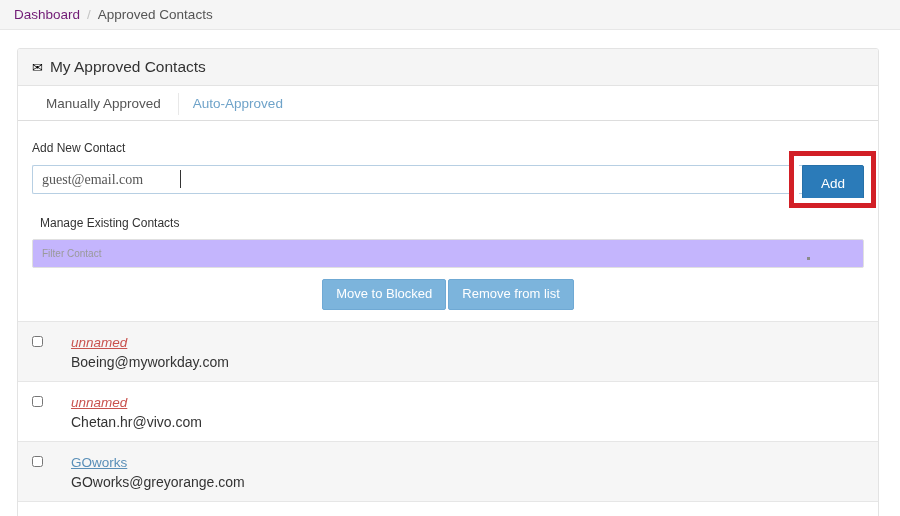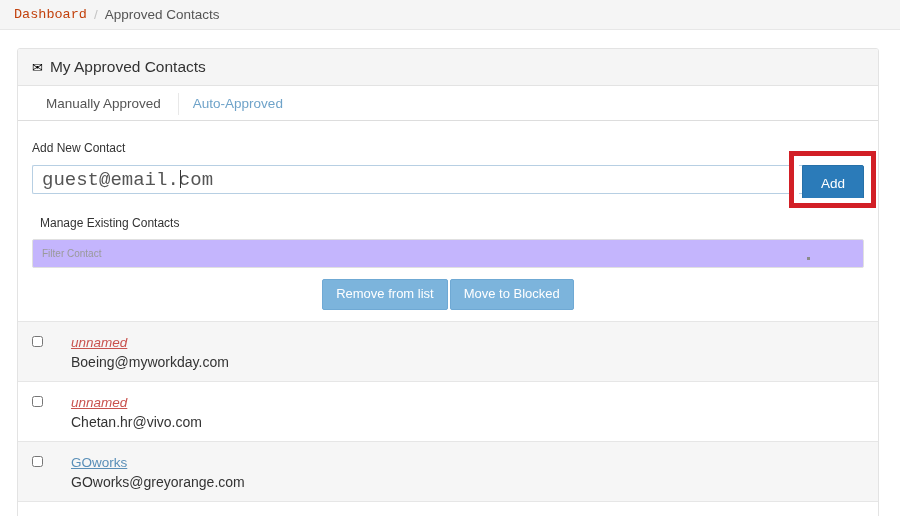--- a/index.html
+++ b/index.html
@@ -17,24 +17,23 @@
   .breadcrumb-bar {
     height: 30px;
     background: #f5f5f5;
     border-bottom: 1px solid #e7e7e7;
     display: flex;
     align-items: center;
     padding-left: 14px;
     font-size: 13.5px;
   }
   .crumb-link {
-    color: #c2410c;
+    color: #701a75;
     text-decoration: none;
     cursor: pointer;
-    font-family: Liberation Mono, monospace;
   }
   .crumb-sep {
     color: #c4c4c4;
     margin: 0 7px;
   }
   .crumb-current {
     color: #555555;
   }
 
   
@@ -118,24 +117,24 @@
     display: flex;
     align-items: stretch;
     position: relative;
     height: 29px;
   }
   .add-input {
     flex: 1;
     border: 1px solid #b7cfe3;
     border-right: none;
     background: #ffffff;
-    font-size: 19px;
+    font-size: 14px;
     color: #555555;
     padding: 5px 9px 5px 9px;
-    font-family: Liberation Mono, monospace;
+    font-family: Liberation Serif, serif;
     outline: none;
     height: 29px;
     border-radius: 2px 0 0 2px;
     position: relative;
   }
   .caret {
     position: absolute;
     left: 148px;
     top: 5px;
     width: 1px;
@@ -302,22 +301,22 @@
     </div>
 
     <div class="section-title second">Manage Existing Contacts</div>
 
     <div class="filter-wrap">
       <input class="filter-input" type="text" placeholder="Filter Contact" style="">
       <span class="filter-artifact"></span>
     </div>
 
     <div class="actions">
+      <button class="action-btn">Move to Blocked</button>
       <button class="action-btn">Remove from list</button>
-      <button class="action-btn">Move to Blocked</button>
     </div>
 
   </div>
 
   <div class="contact-list">
 
     <div class="contact-row odd">
       <input class="row-check" type="checkbox" style="">
       <div class="row-info">
         <span class="contact-name">unnamed</span>

